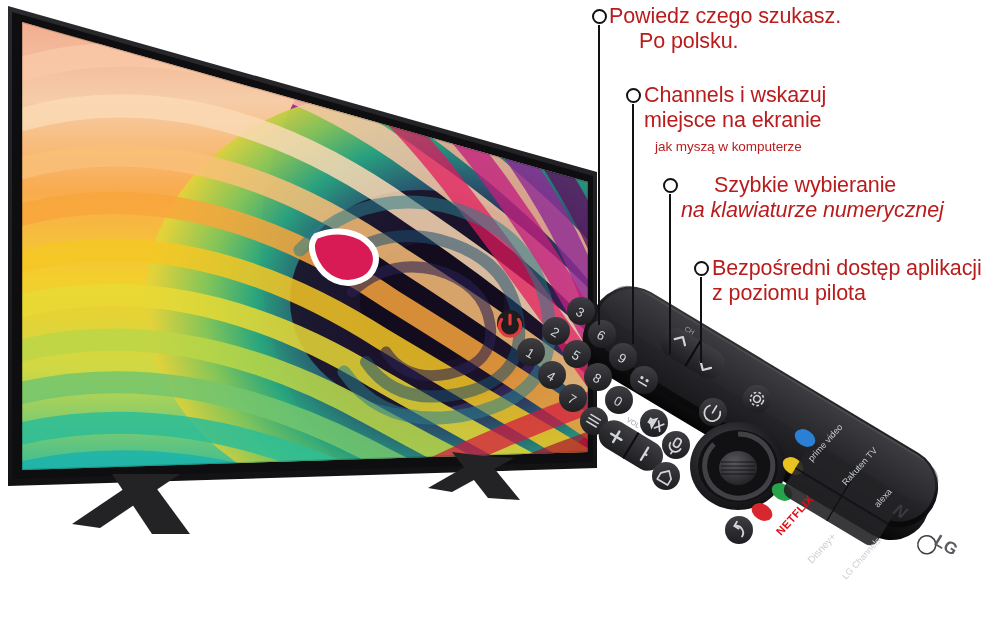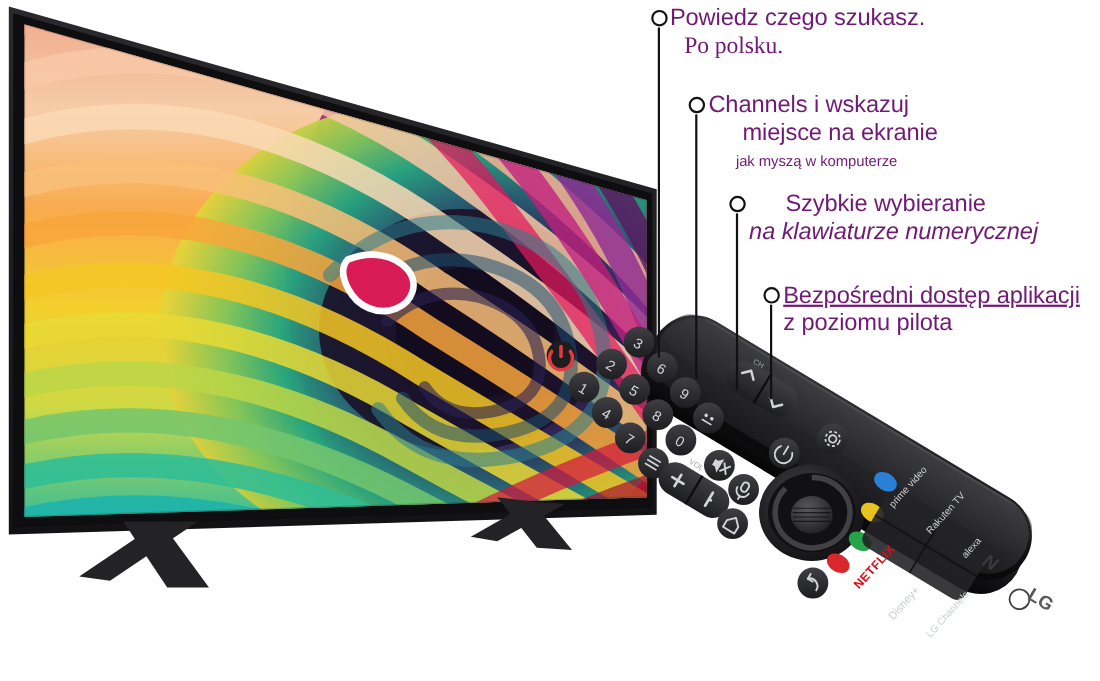--- a/index.html
+++ b/index.html
@@ -15,21 +15,21 @@
   .tv-wrap{position:absolute;left:0;top:0;width:600px;height:560px;}
   .tv-svg{position:absolute;left:0;top:0;}
 
   
   .callout{position:absolute;}
   .c-dot{
     position:absolute;width:15px;height:15px;border-radius:50%;
     border:2.2px solid #111111;background:#ffffff;box-sizing:border-box;
   }
   .c-line{position:absolute;width:2.2px;background:#111111;}
-  .c-text{position:absolute;color:#701a75;white-space:nowrap;}
+  .c-text{position:absolute;color:#b91c1c;white-space:nowrap;}
   .c-main{font-size:21.5px;line-height:25.5px;letter-spacing:-0.1px;font-weight:400;}
   .c-sub{font-size:13.5px;line-height:17px;letter-spacing:-0.05px;font-weight:400;}
 
   
   .remote-wrap{position:absolute;left:470px;top:280px;width:530px;height:339px;}
   .remote-svg{position:absolute;left:0;top:0;}
 </style>
 </head>
 <body>
 
@@ -349,40 +349,40 @@
       </g>
     </svg>
   </div>
 
   <div>
 
     <div class="callout">
       <div class="c-dot" style="left:592px;top:9px;"></div>
       <div class="c-line" style="left:598px;top:25px;height:300px;"></div>
       <div class="c-text c-main" style="left:609px;top:4px;">Powiedz czego szukasz.</div>
-      <div class="c-text c-main" style="left:622px;top:29px;font-family:Liberation Serif, serif;">Po polsku.</div>
+      <div class="c-text c-main" style="left:639px;top:29px;">Po polsku.</div>
     </div>
 
     <div class="callout">
       <div class="c-dot" style="left:626px;top:88px;"></div>
       <div class="c-line" style="left:632px;top:104px;height:240px;"></div>
       <div class="c-text c-main" style="left:644px;top:83px;">Channels i wskazuj</div>
-      <div class="c-text c-main" style="left:644px;top:108px;margin-left:31px;">miejsce na ekranie</div>
-      <div class="c-text c-sub" style="left:669px;top:138px;">jak myszą w komputerze</div>
+      <div class="c-text c-main" style="left:644px;top:108px;">miejsce na ekranie</div>
+      <div class="c-text c-sub" style="left:655px;top:138px;">jak myszą w komputerze</div>
     </div>
 
     <div class="callout">
       <div class="c-dot" style="left:663px;top:178px;"></div>
       <div class="c-line" style="left:669px;top:194px;height:160px;"></div>
       <div class="c-text c-main" style="left:714px;top:173px;">Szybkie wybieranie</div>
       <div class="c-text c-main" style="left:681px;top:198px;font-style:italic;">na klawiaturze numerycznej</div>
     </div>
 
     <div class="callout">
       <div class="c-dot" style="left:694px;top:261px;"></div>
       <div class="c-line" style="left:700px;top:277px;height:86px;"></div>
-      <div class="c-text c-main" style="left:712px;top:256px;text-decoration:underline;">Bezpośredni dostęp aplikacji</div>
+      <div class="c-text c-main" style="left:712px;top:256px;">Bezpośredni dostęp aplikacji</div>
       <div class="c-text c-main" style="left:712px;top:281px;">z poziomu pilota</div>
     </div>
 
   </div>
 
 </div>
 
 </body></html>

